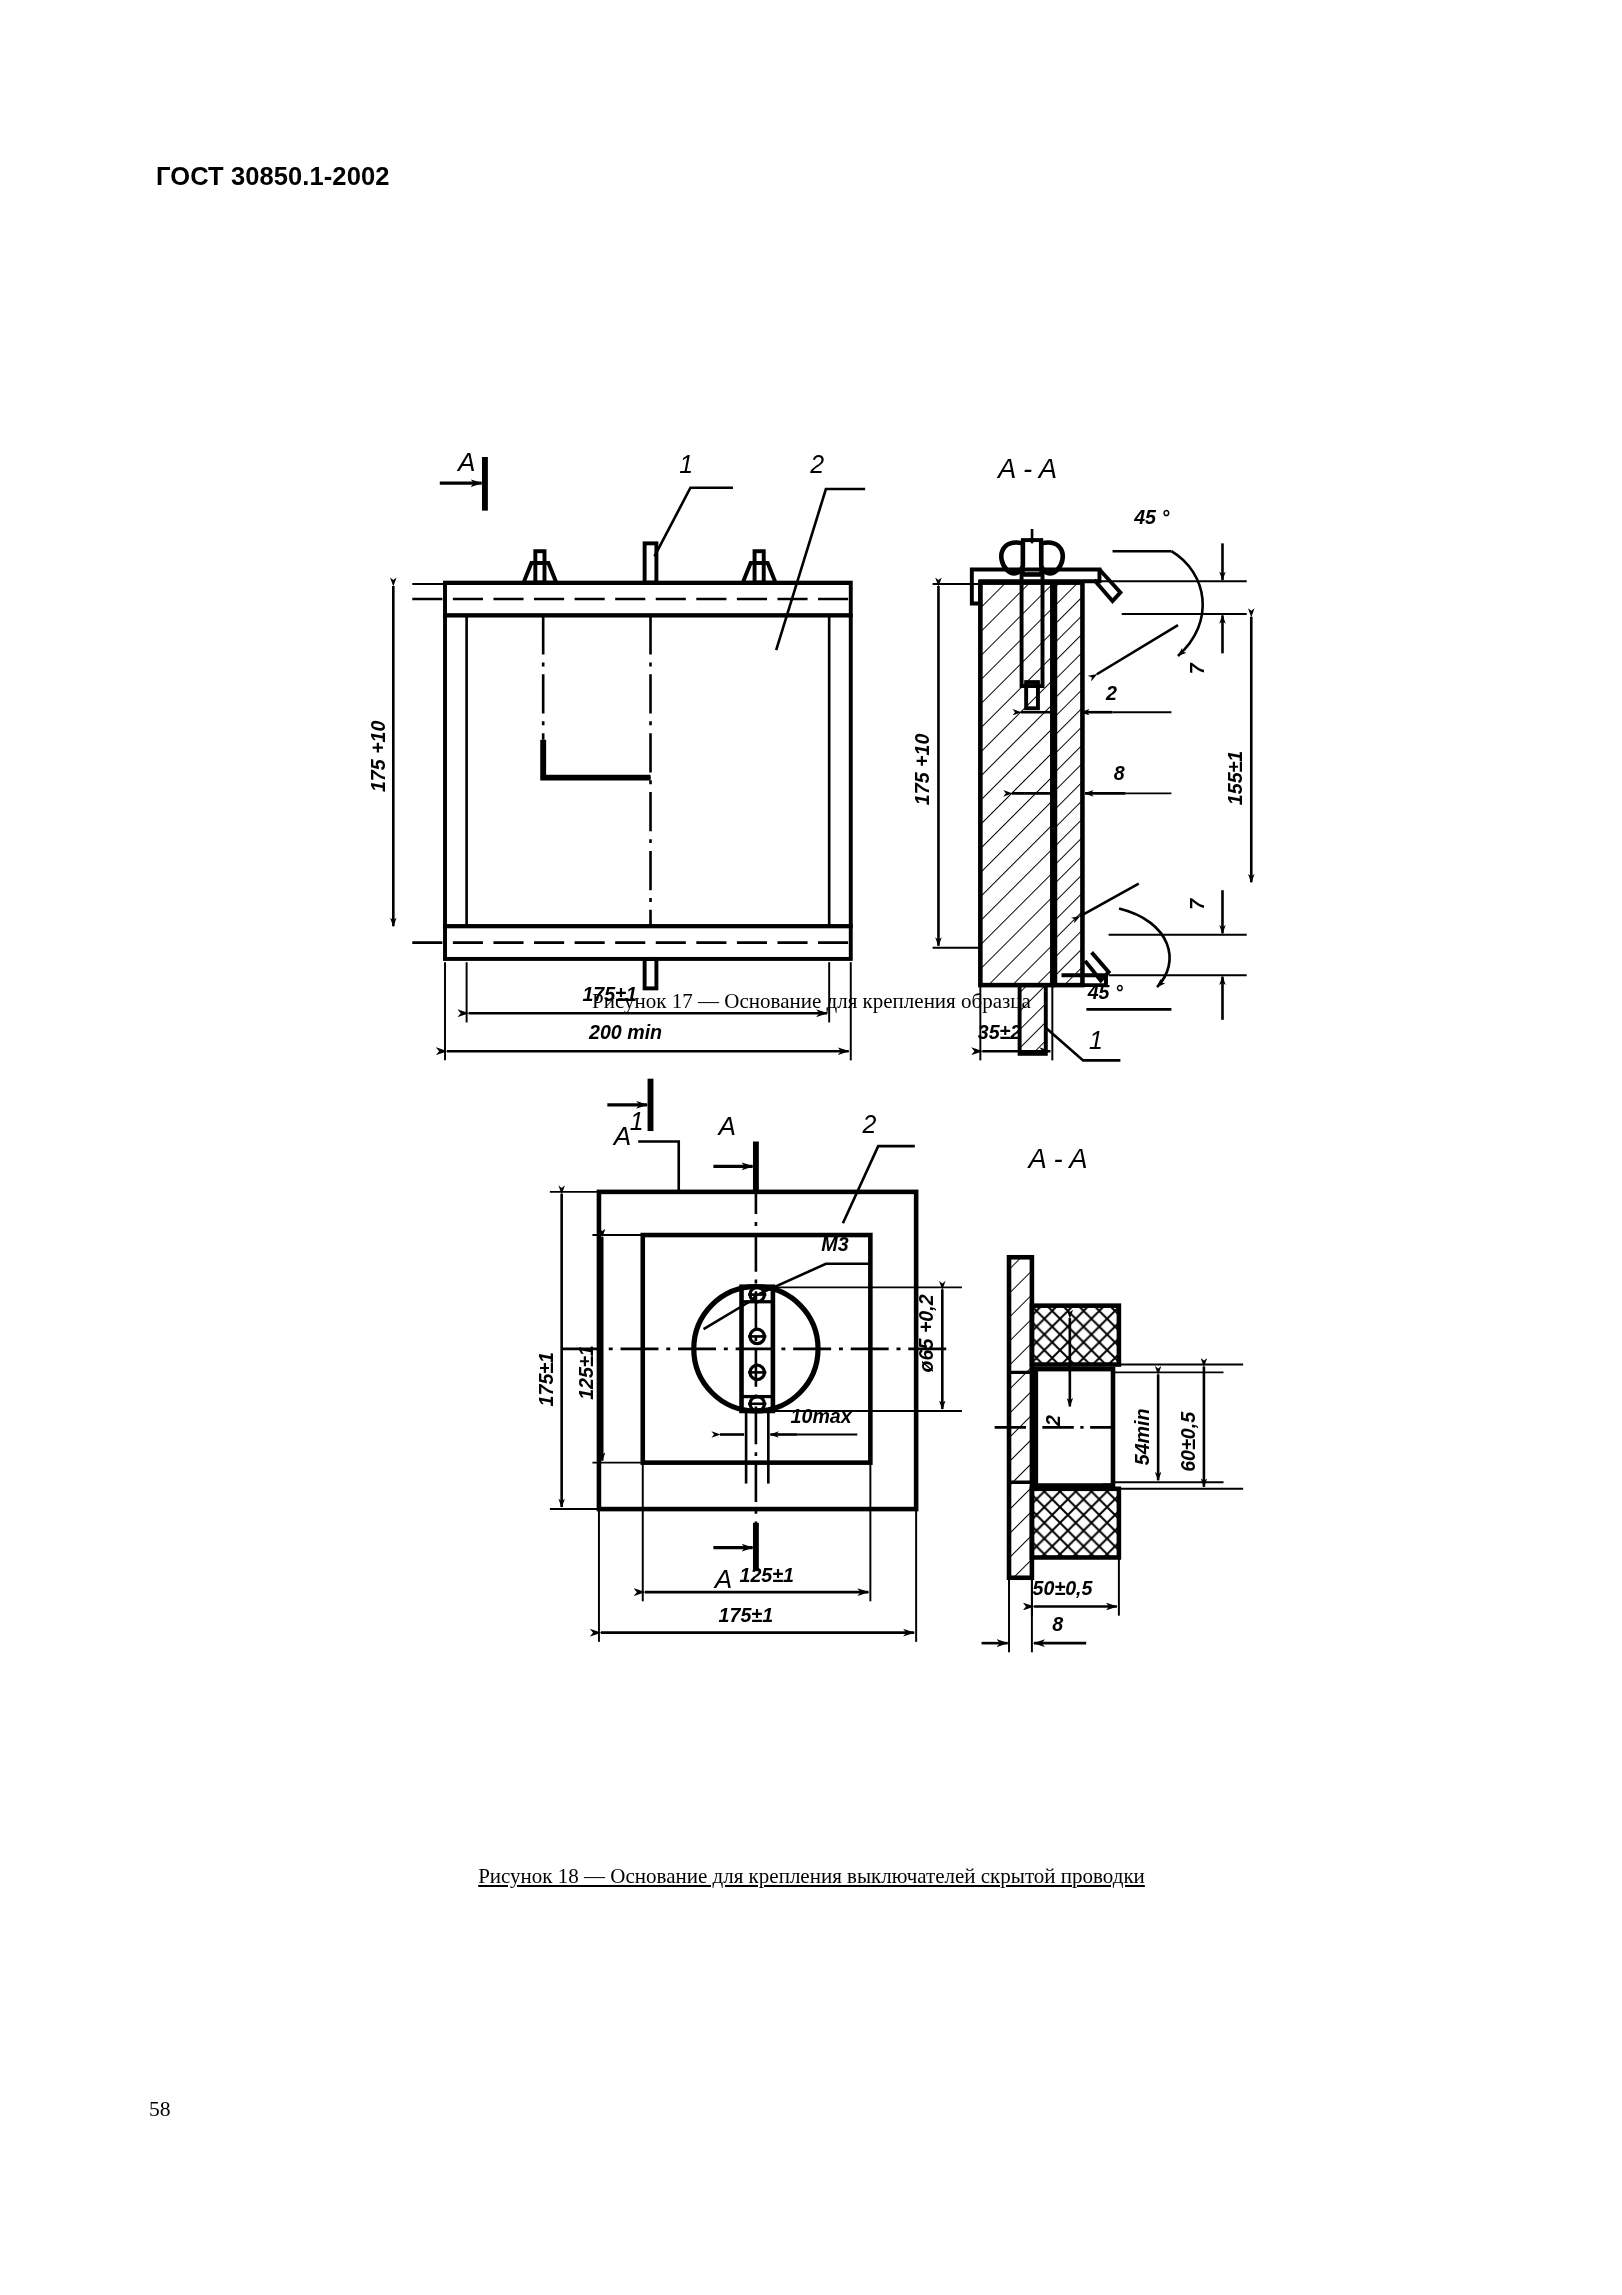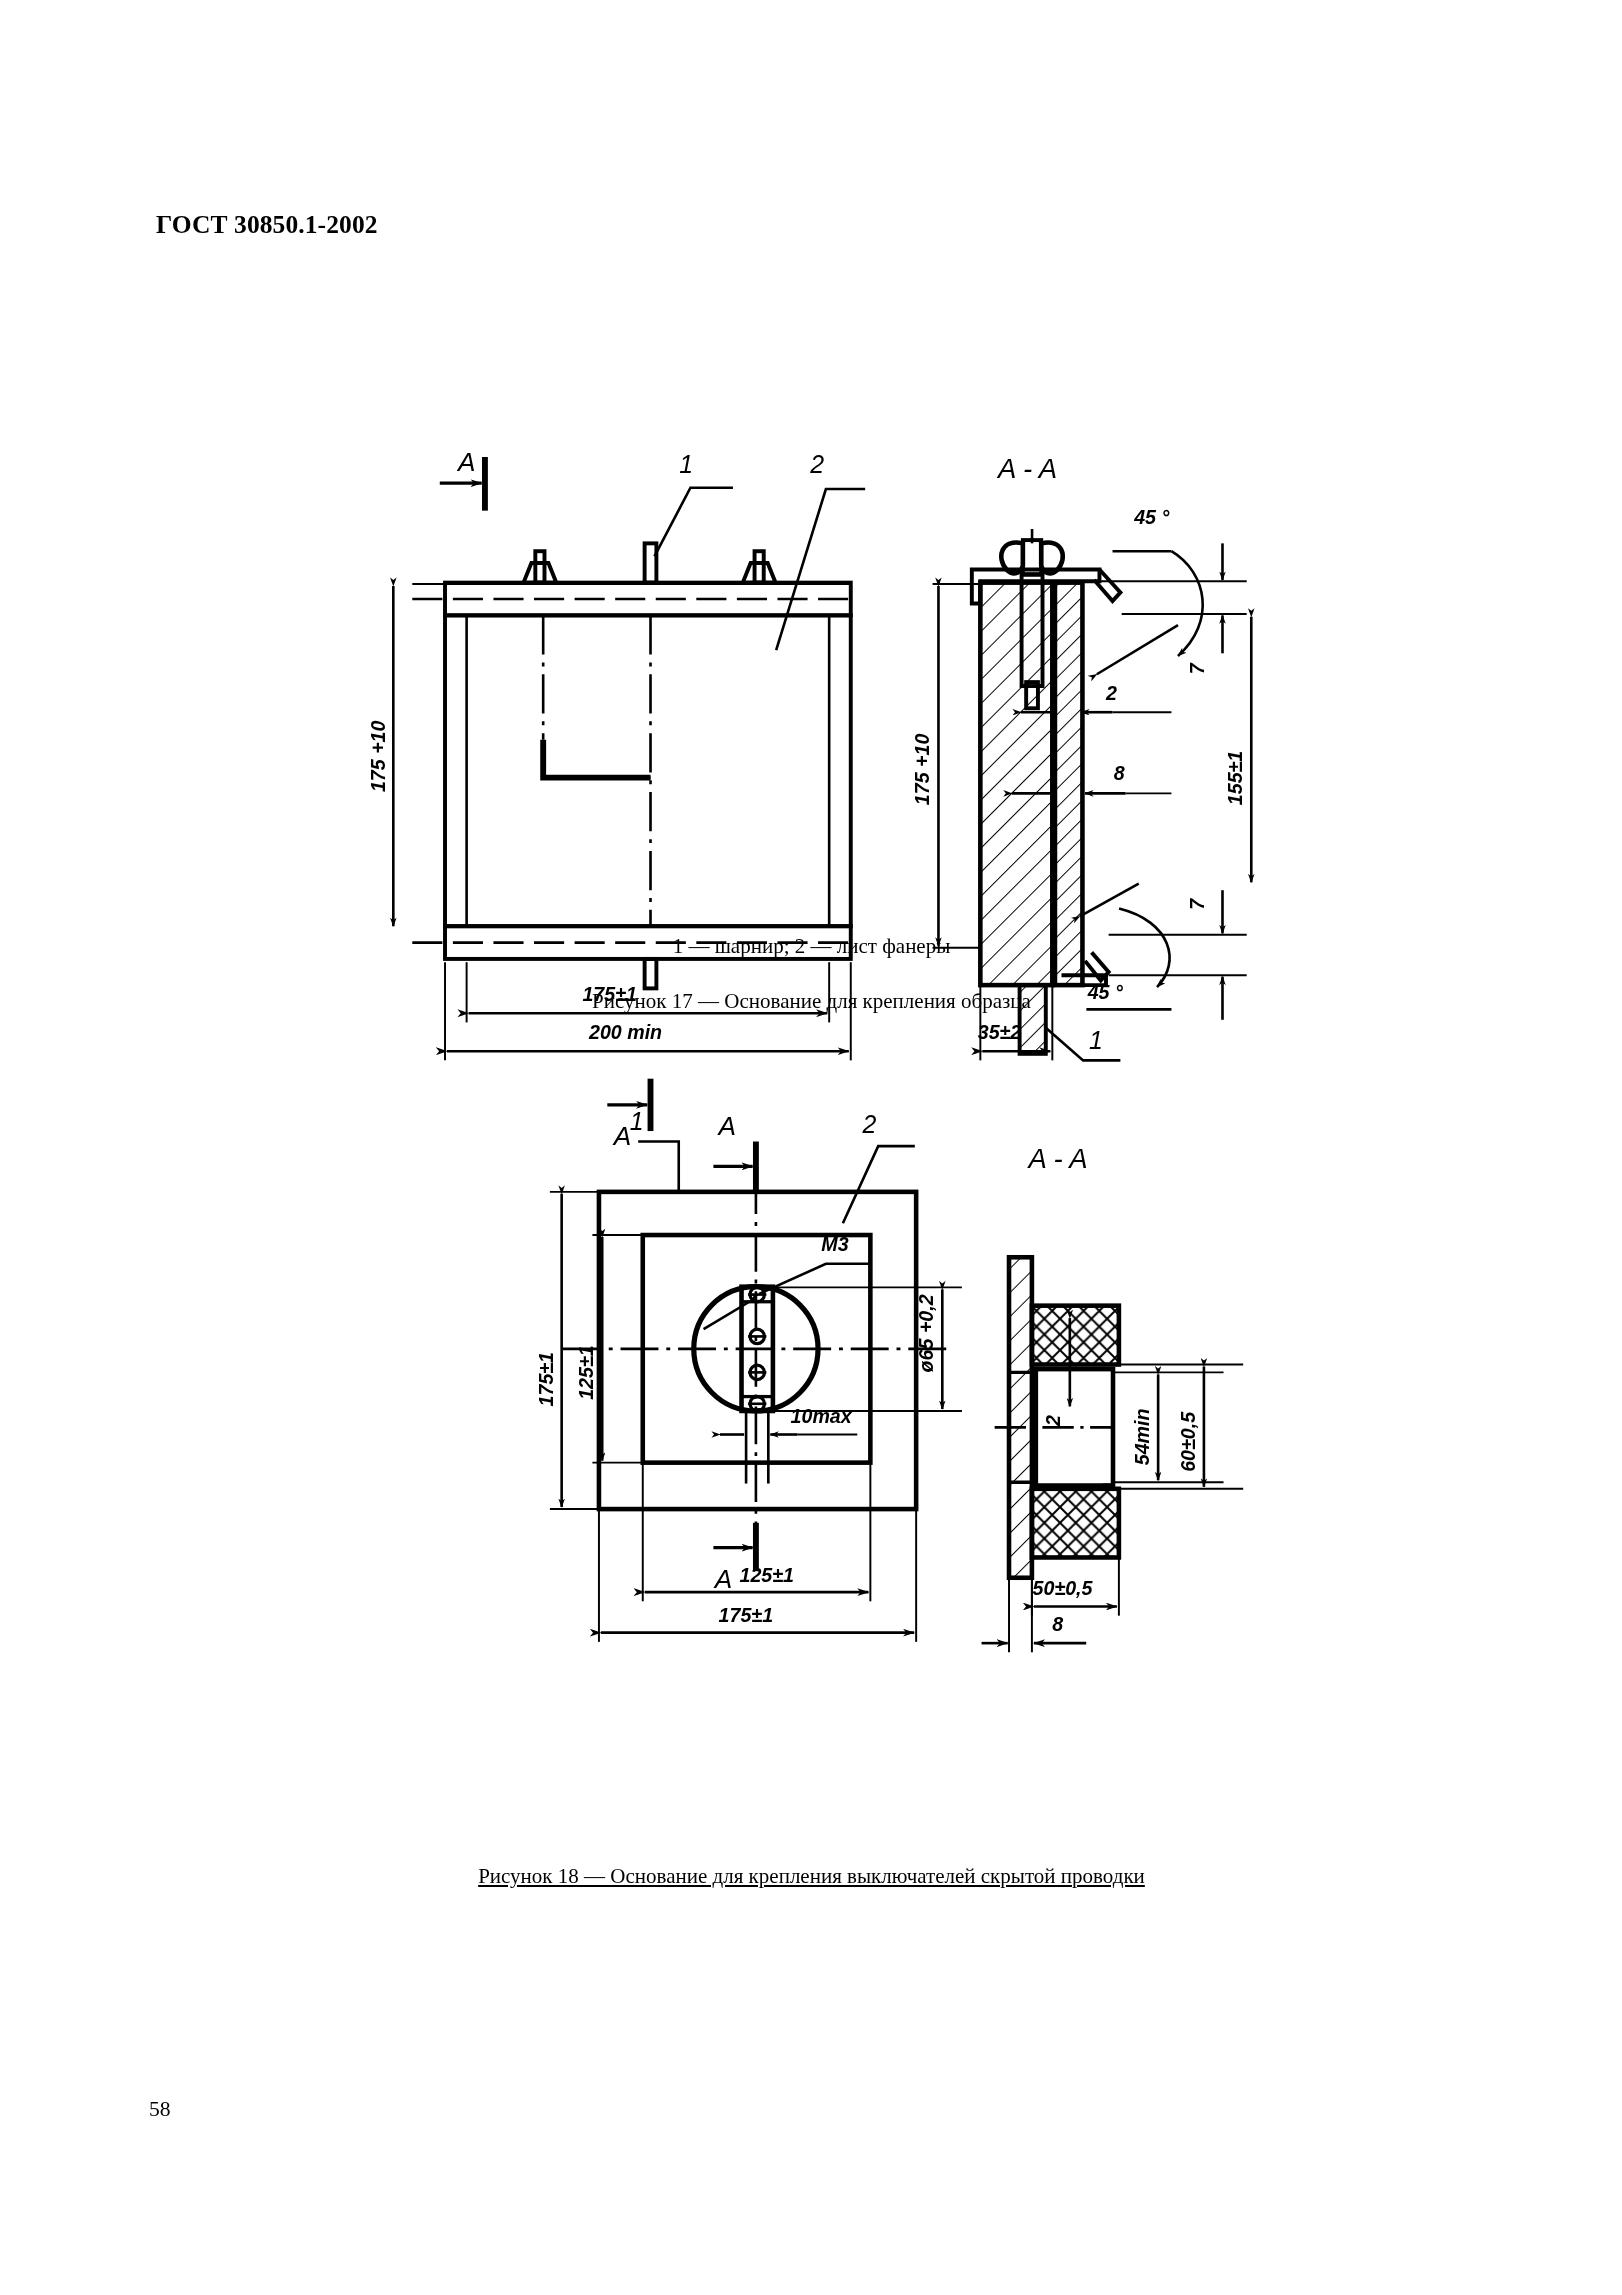--- a/index.html
+++ b/index.html
@@ -19,26 +19,25 @@
     position: absolute;
     inset: 0;
     background: #ffffff;
   }
 
   
   .doc-header {
     position: absolute;
     left: 156px;
     top: 162px;
-    font-family: Liberation Serif, serif;
+    font-family: Liberation Sans, sans-serif;
     font-size: 25.5px;
     font-weight: bold;
     letter-spacing: 0.1px;
     white-space: nowrap;
-    margin-top: 48px;
   }
 
   
   .page-number {
     position: absolute;
     left: 149px;
     top: 2097px;
     font-size: 21.6px;
     font-family: "Liberation Serif", serif;
     text-align: center;
@@ -287,21 +286,20 @@
 
       <g>
         <line x1="1498" y1="1175" x2="1498" y2="1290" stroke="#000" stroke-width="3"></line>
         <line x1="1608" y1="1175" x2="1608" y2="1290" stroke="#000" stroke-width="3"></line>
         <line x1="1501" y1="1276" x2="1605" y2="1276" stroke="#000" stroke-width="4" marker-start="url(#arrHead)" marker-end="url(#arrHead)"></line>
         <text class="dimtext" x="1494" y="1258">35±2</text>
       </g>
     </svg>
   </div>
 
-  <div class="caption-line cap-f17-legend">1 — шарнир; 2 — лист фанеры</div>
   <div class="caption-line cap-f17-title">Рисунок 17 — Основание для крепления образца</div>
 
   <div class="figure" id="figure-18">
     <svg width="1623" height="569" viewBox="0 0 2480 870" xmlns="http://www.w3.org/2000/svg">
       <defs>
         <marker id="a2" markerWidth="18" markerHeight="12" refX="17" refY="6" orient="auto" markerUnits="userSpaceOnUse">
           <path d="M0,0 L18,6 L0,12 L5,6 Z" fill="#000"></path>
         </marker>
         <marker id="a2s" markerWidth="14" markerHeight="10" refX="13" refY="5" orient="auto" markerUnits="userSpaceOnUse">
           <path d="M0,0 L14,5 L0,10 L4,5 Z" fill="#000"></path>

